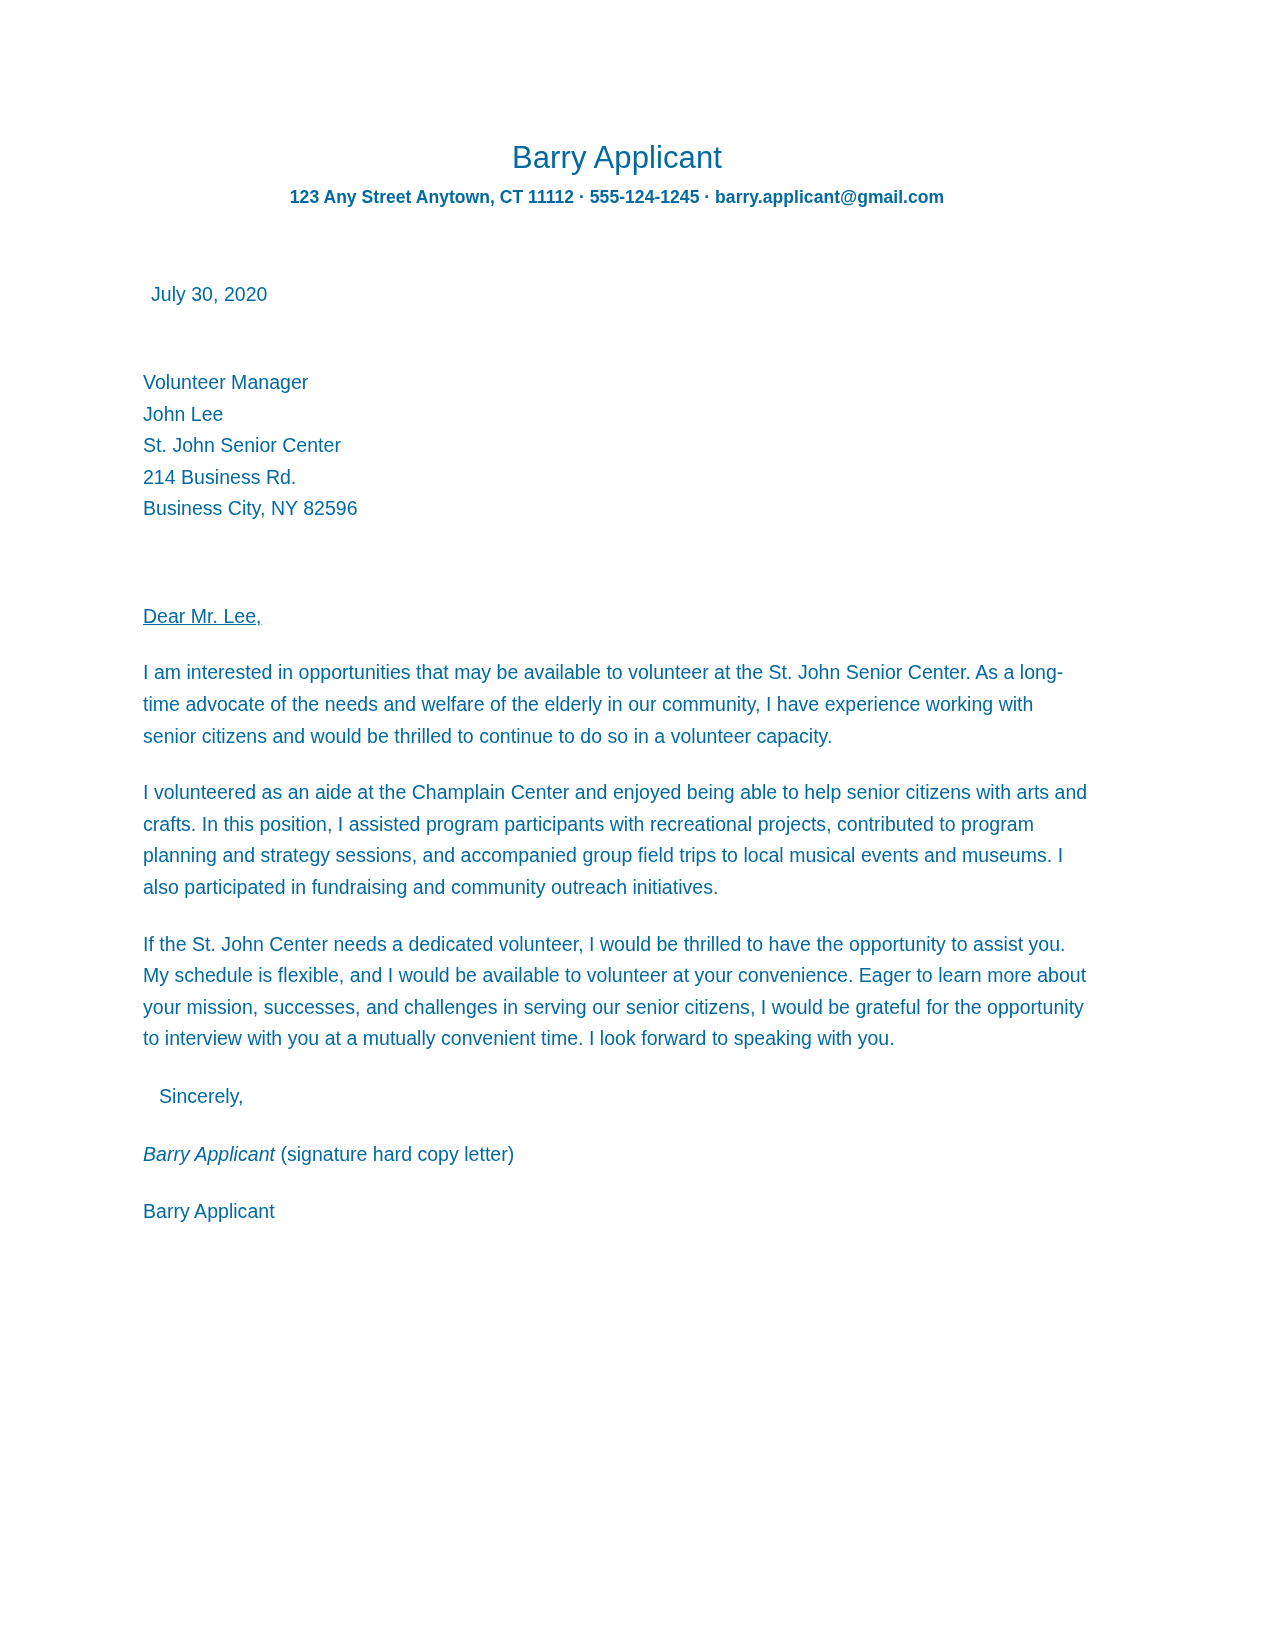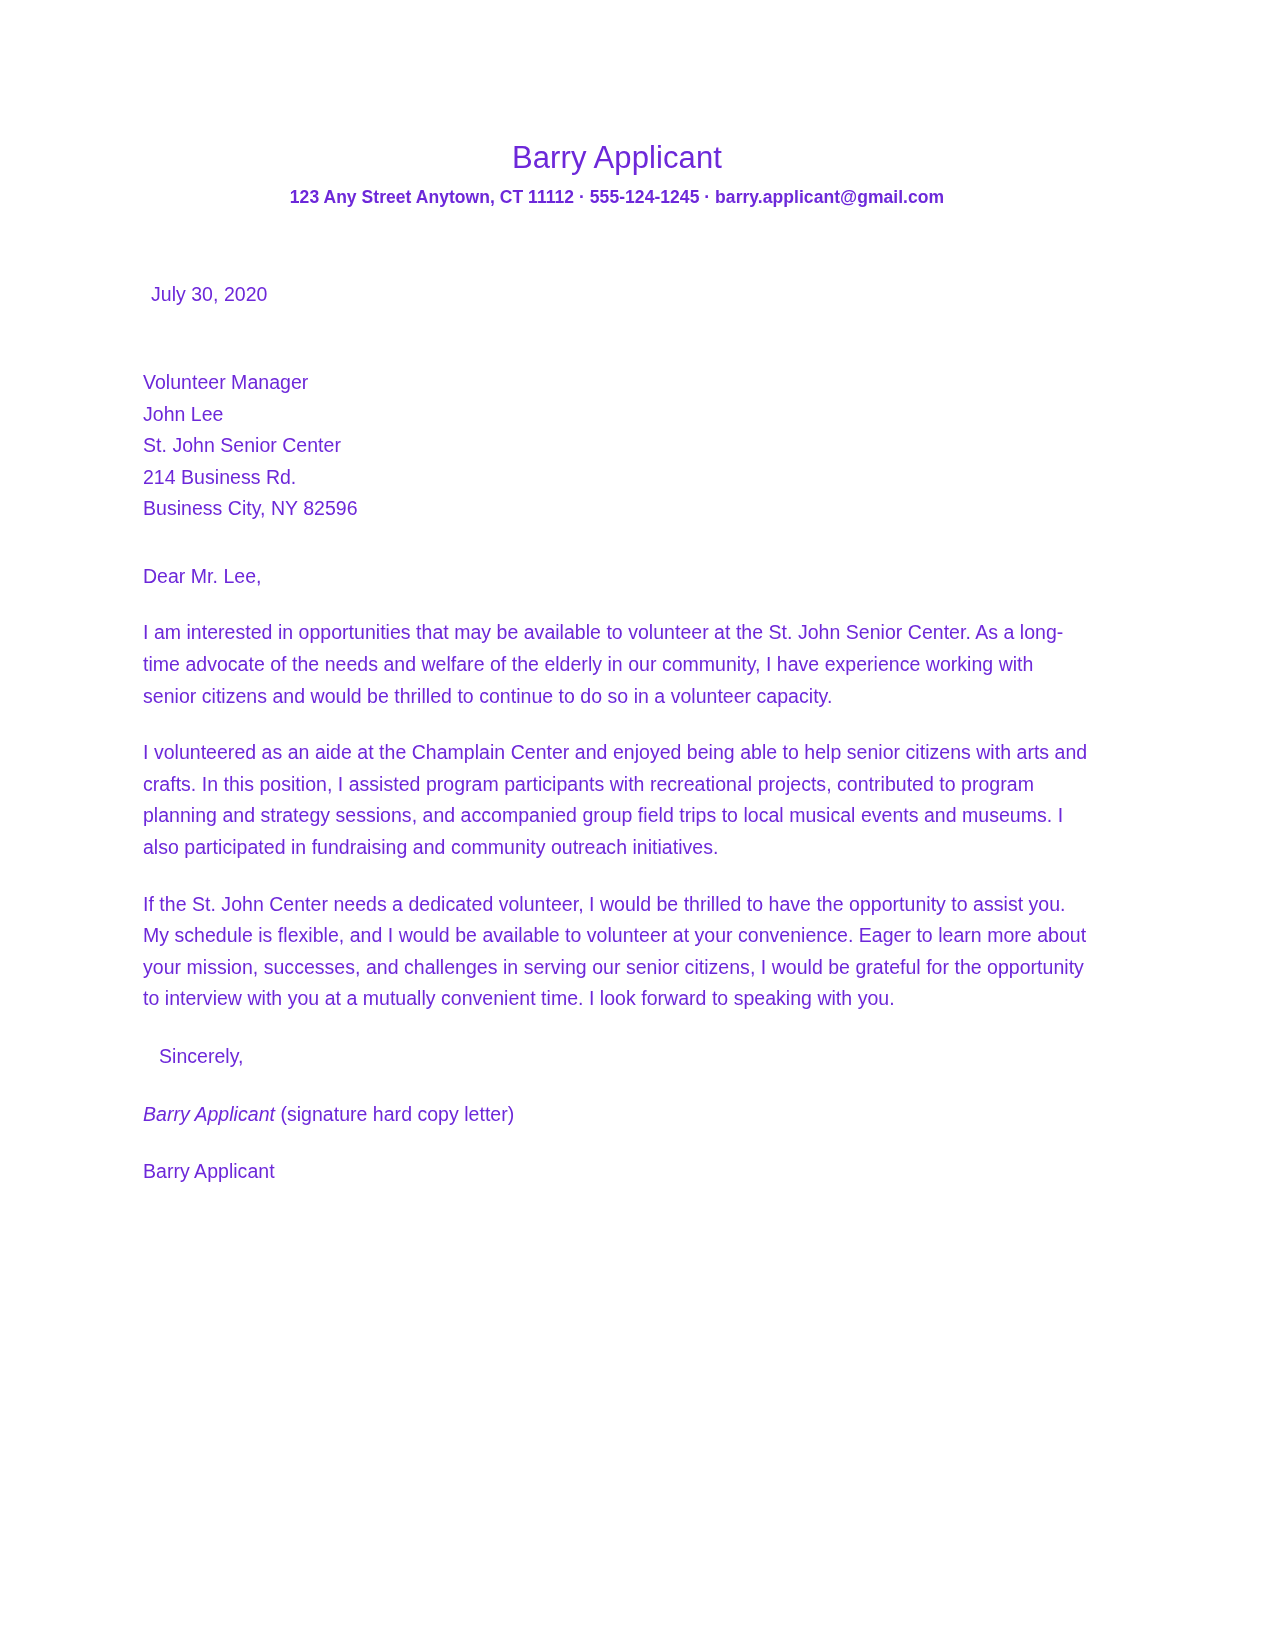--- a/index.html
+++ b/index.html
@@ -8,21 +8,21 @@
     background: #ffffff;
   }
   .page {
     position: relative;
     width: 1275px;
     height: 1650px;
     background: #ffffff;
     margin: 0 auto;
     box-sizing: border-box;
     font-family: "Liberation Sans", sans-serif;
-    color: #6d28d9;
+    color: #0369a1;
     overflow: hidden;
   }
   .letter {
     position: absolute;
     left: 143px;
     top: 0;
     width: 948px;
   }
   .header {
     text-align: center;
@@ -51,21 +51,22 @@
   .date-line {
     margin: 8px;
   }
   .recipient {
     margin: 56px 0 0 0;
   }
   .recipient .addr-line {
     display: block;
   }
   .salutation {
-    margin: 36px 0 0 0;
+    margin: 76px 0 0 0;
+    text-decoration: underline;
   }
   .para {
     margin: 25px 0 0 0;
     text-align: left;
   }
   .closing-thanks {
     margin: 27px 0 0 0;
   }
   .closing-sincerely {
     margin: 26px 0 0 16px;

